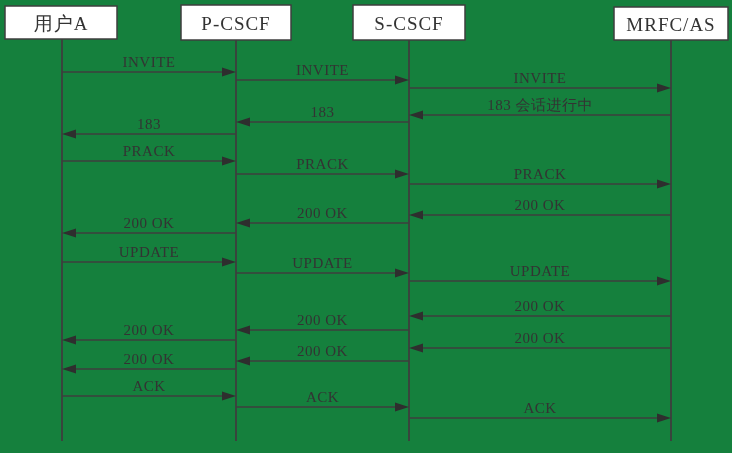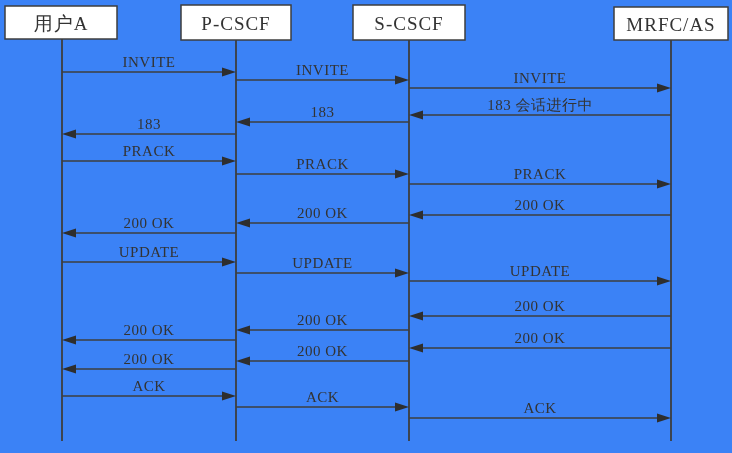--- a/index.html
+++ b/index.html
@@ -4,21 +4,21 @@
 <style>
   html, body {
     margin: 0;
     padding: 0;
     background: #ffffff;
   }
   .canvas {
     position: relative;
     width: 732px;
     height: 453px;
-    background: #3b82f6;
+    background: #15803d;
     overflow: hidden;
   }
   svg text {
     font-family: "Liberation Serif", "DejaVu Serif", serif;
     letter-spacing: 0.5px;
   }
   svg text.actor-label {
     letter-spacing: 1px;
   }
 </style>

